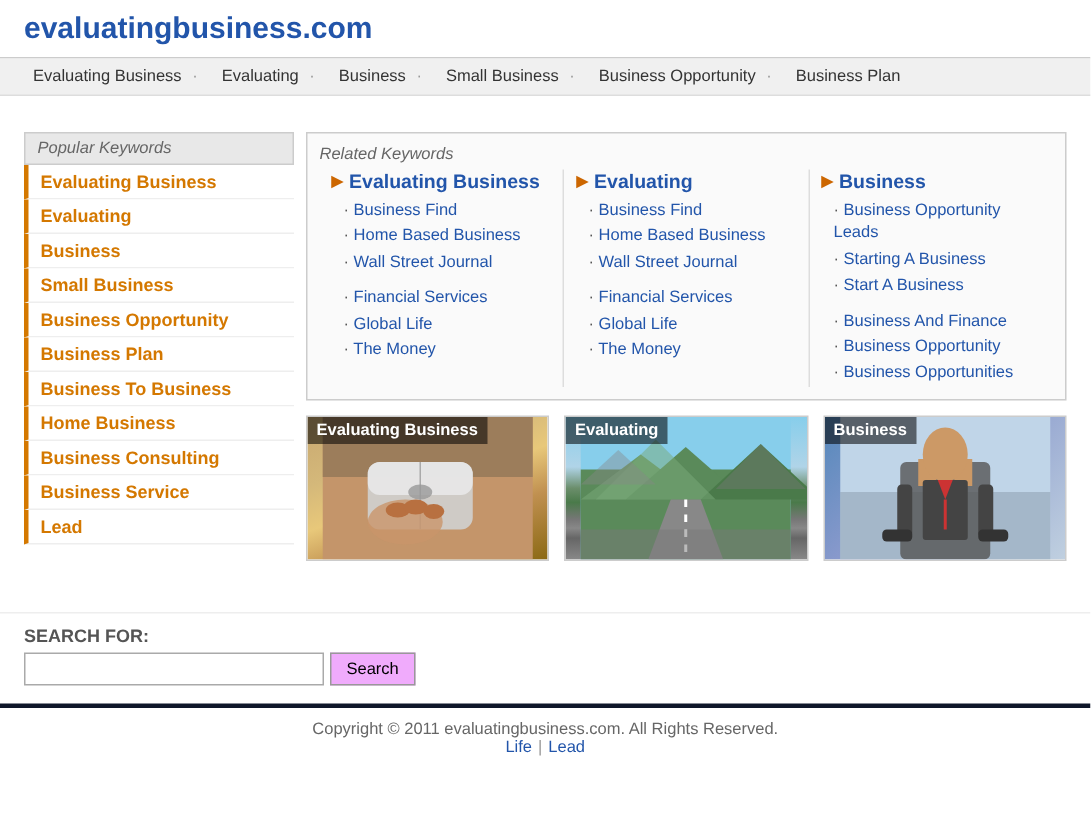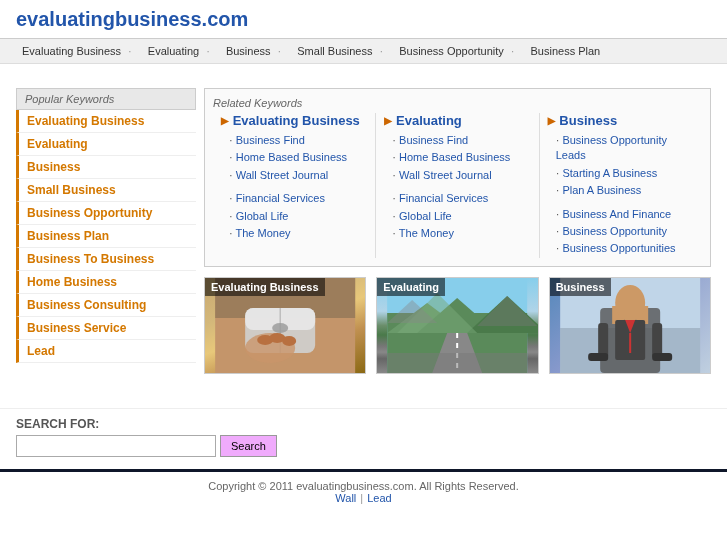--- a/index.html
+++ b/index.html
@@ -282,21 +282,21 @@
             <a class="rk-link">Global Life</a>
             <a class="rk-link">The Money</a>
           </div>
           <div class="rk-column">
             <div class="rk-column-title">
               <span class="rk-arrow">▶</span>
               <span>Business</span>
             </div>
             <a class="rk-link">Business Opportunity Leads</a>
             <a class="rk-link">Starting A Business</a>
-            <a class="rk-link">Plan A Business</a>
+            <a class="rk-link">Start A Business</a>
             <div class="rk-spacer"></div>
             <a class="rk-link">Business And Finance</a>
             <a class="rk-link">Business Opportunity</a>
             <a class="rk-link">Business Opportunities</a>
           </div>
         </div>
     </div>
 
     <div id="image-cards">
     <div class="image-card">
@@ -360,14 +360,14 @@
   <div id="search-label">SEARCH FOR:</div>
   <div id="search-row">
     <input type="text" id="search-input" style="">
     <button id="search-button">Search</button>
   </div>
 </div>
 
 <div id="footer">
   <div>Copyright © 2011 evaluatingbusiness.com. All Rights Reserved.</div>
   <div>
-  <a class="footer-link">Wall</a><span class="footer-divider">|</span><a class="footer-link">Lead</a></div>
+  <a class="footer-link">Life</a><span class="footer-divider">|</span><a class="footer-link">Lead</a></div>
 </div>
 
 </body></html>

